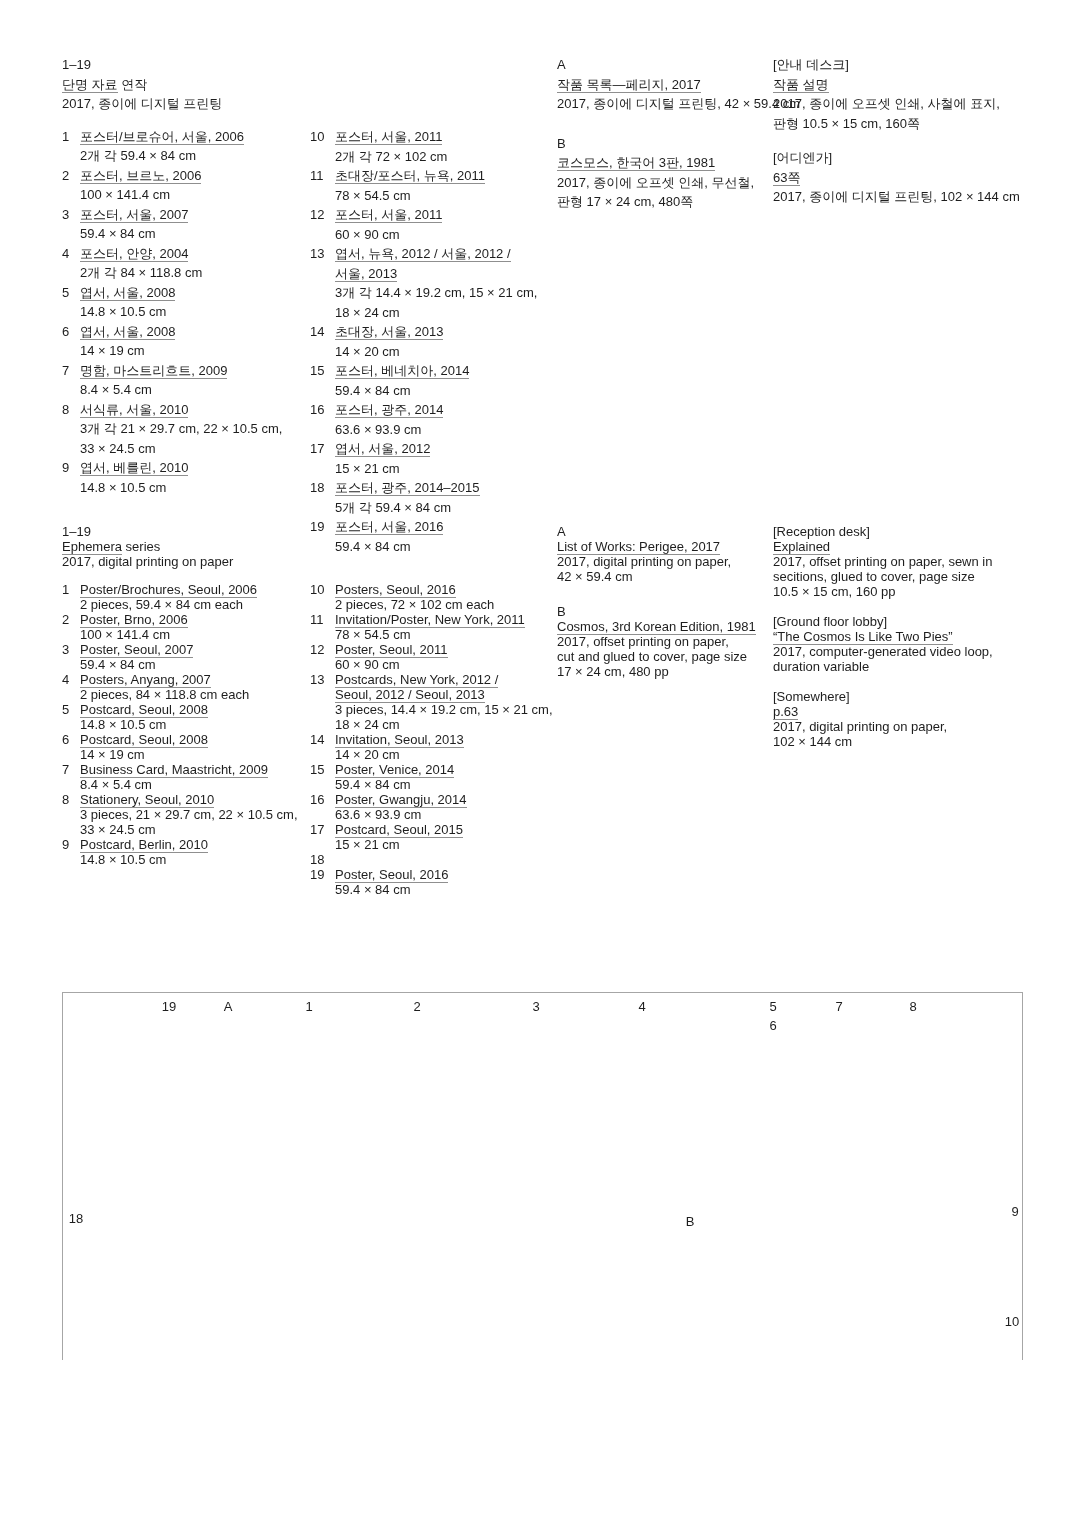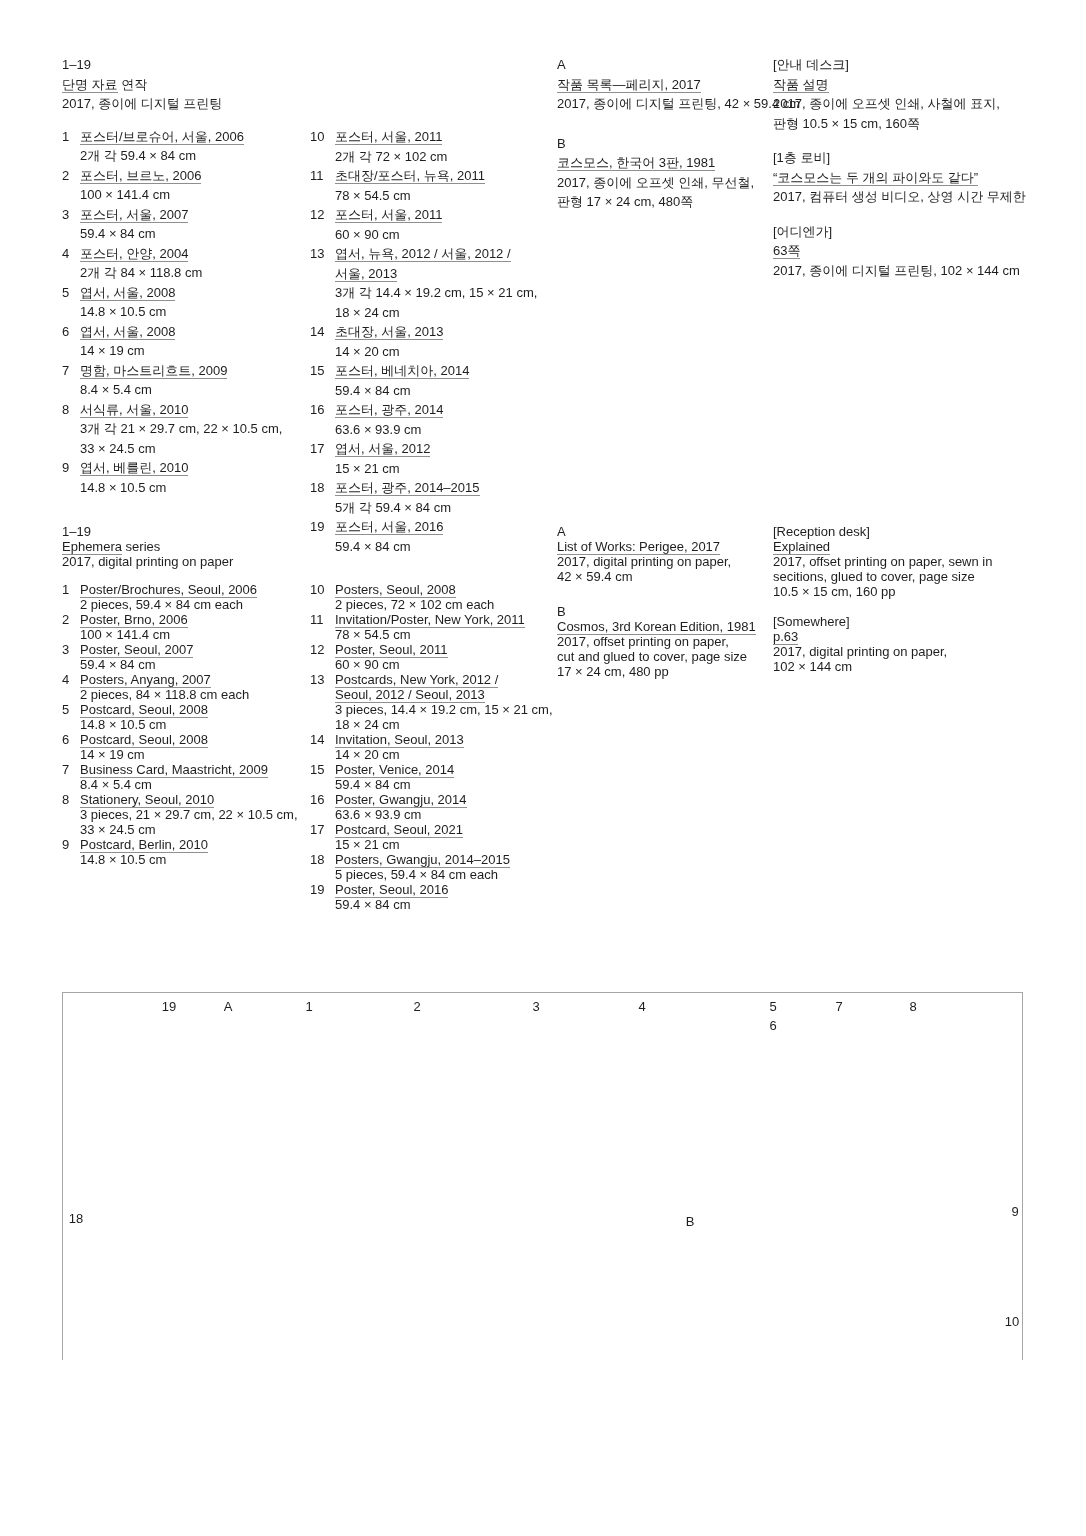--- a/index.html
+++ b/index.html
@@ -237,25 +237,20 @@
 
   <div class="col k c4">
     <div>
         <div class="block loc">
           <div class="line">[안내 데스크]</div>
           <div class="line"><span class="u">작품 설명</span></div>
           <div class="line">2017, 종이에 오프셋 인쇄, 사철에 표지,</div>
           <div class="line">판형 10.5 × 15 cm, 160쪽</div>
         </div>
         <div class="block loc">
-          <div class="line">[1층 로비]</div>
-          <div class="line"><span class="u">“코스모스는 두 개의 파이와도 같다”</span></div>
-          <div class="line">2017, 컴퓨터 생성 비디오, 상영 시간 무제한</div>
-        </div>
-        <div class="block loc">
           <div class="line">[어디엔가]</div>
           <div class="line"><span class="u">63쪽</span></div>
           <div class="line">2017, 종이에 디지털 프린팅, 102 × 144 cm</div>
         </div>
       </div>
   </div>
 
   <div class="col e c1">
     <div class="series-header">
       <div class="line">1–19</div>
@@ -328,21 +323,21 @@
           </div>
         </li>
       </ol>
   </div>
 
   <div class="col e c2">
     <ol class="work-list wide-num pad-e">
         <li class="work-item">
           <span class="num">10</span>
           <div class="item-body">
-            <div class="line"><span class="u">Posters, Seoul, 2008</span></div>
+            <div class="line"><span class="u">Posters, Seoul, 2016</span></div>
             <div class="line">2 pieces, 72 × 102 cm each</div>
           </div>
         </li>
         <li class="work-item">
           <span class="num">11</span>
           <div class="item-body">
             <div class="line"><span class="u">Invitation/Poster, New York, 2011</span></div>
             <div class="line">78 × 54.5 cm</div>
           </div>
         </li>
@@ -379,30 +374,26 @@
         <li class="work-item">
           <span class="num">16</span>
           <div class="item-body">
             <div class="line"><span class="u">Poster, Gwangju, 2014</span></div>
             <div class="line">63.6 × 93.9 cm</div>
           </div>
         </li>
         <li class="work-item">
           <span class="num">17</span>
           <div class="item-body">
-            <div class="line"><span class="u">Postcard, Seoul, 2021</span></div>
+            <div class="line"><span class="u">Postcard, Seoul, 2015</span></div>
             <div class="line">15 × 21 cm</div>
           </div>
         </li>
         <li class="work-item">
           <span class="num">18</span>
-          <div class="item-body">
-            <div class="line"><span class="u">Posters, Gwangju, 2014–2015</span></div>
-            <div class="line">5 pieces, 59.4 × 84 cm each</div>
-          </div>
         </li>
         <li class="work-item">
           <span class="num">19</span>
           <div class="item-body">
             <div class="line"><span class="u">Poster, Seoul, 2016</span></div>
             <div class="line">59.4 × 84 cm</div>
           </div>
         </li>
       </ol>
   </div>
@@ -426,20 +417,26 @@
   </div>
 
   <div class="col e c4">
     <div>
         <div class="block loc">
           <div class="line">[Reception desk]</div>
           <div class="line"><span class="u">Explained</span></div>
           <div class="line">2017, offset printing on paper, sewn in</div>
           <div class="line">secitions, glued to cover, page size</div>
           <div class="line">10.5 × 15 cm, 160 pp</div>
+        </div>
+        <div class="block loc">
+          <div class="line">[Ground floor lobby]</div>
+          <div class="line"><span class="u">“The Cosmos Is Like Two Pies”</span></div>
+          <div class="line">2017, computer-generated video loop,</div>
+          <div class="line">duration variable</div>
         </div>
         <div class="block loc">
           <div class="line">[Somewhere]</div>
           <div class="line"><span class="u">p.63</span></div>
           <div class="line">2017, digital printing on paper,</div>
           <div class="line">102 × 144 cm</div>
         </div>
       </div>
   </div>
 

